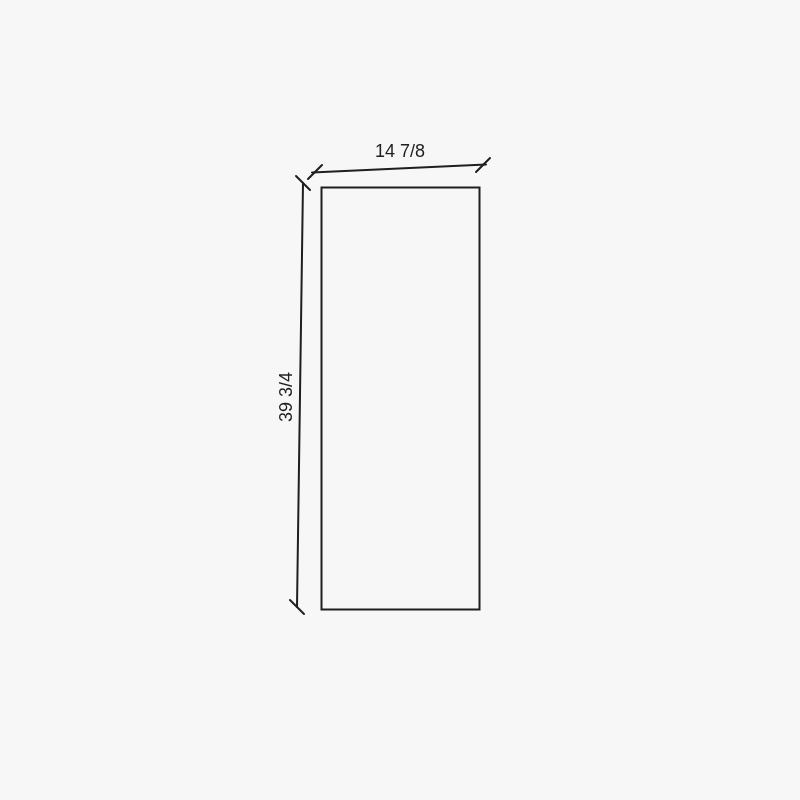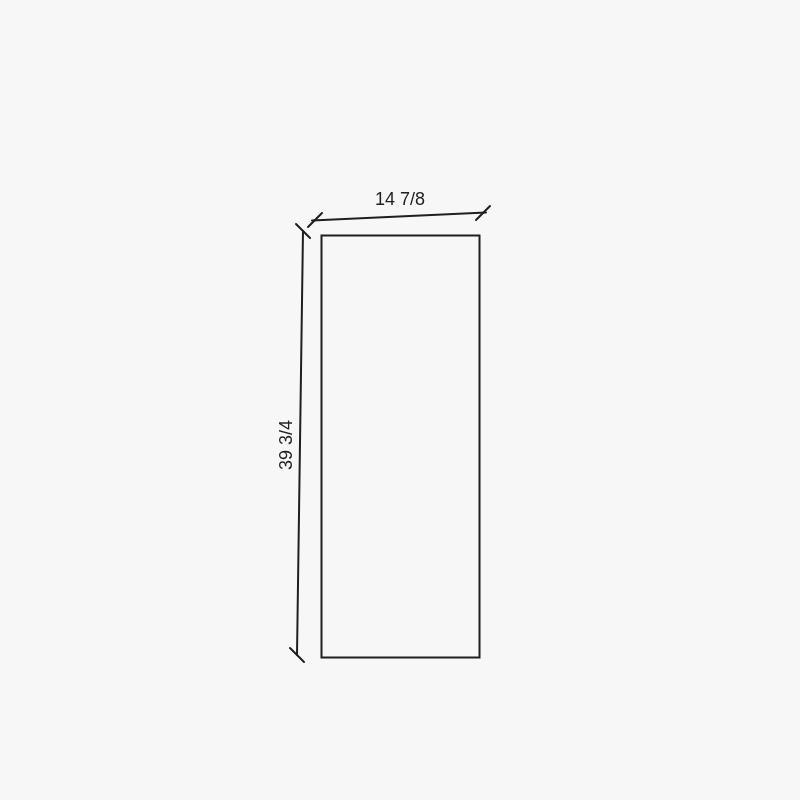--- a/index.html
+++ b/index.html
@@ -12,21 +12,20 @@
     background:var(--bg);
     font-family:"Liberation Sans", sans-serif;
     color:var(--text);
   }
   .canvas{
     position:relative;
     width:800px;
     height:644px;
     background:var(--bg);
     overflow:hidden;
-    margin-top:48px;
   }
   .canvas svg{
     position:absolute;
     left:0;top:0;
     width:800px;height:800px;
   }
   .panel-outline{
     fill:none;
     stroke:var(--line);
     stroke-width:2;

